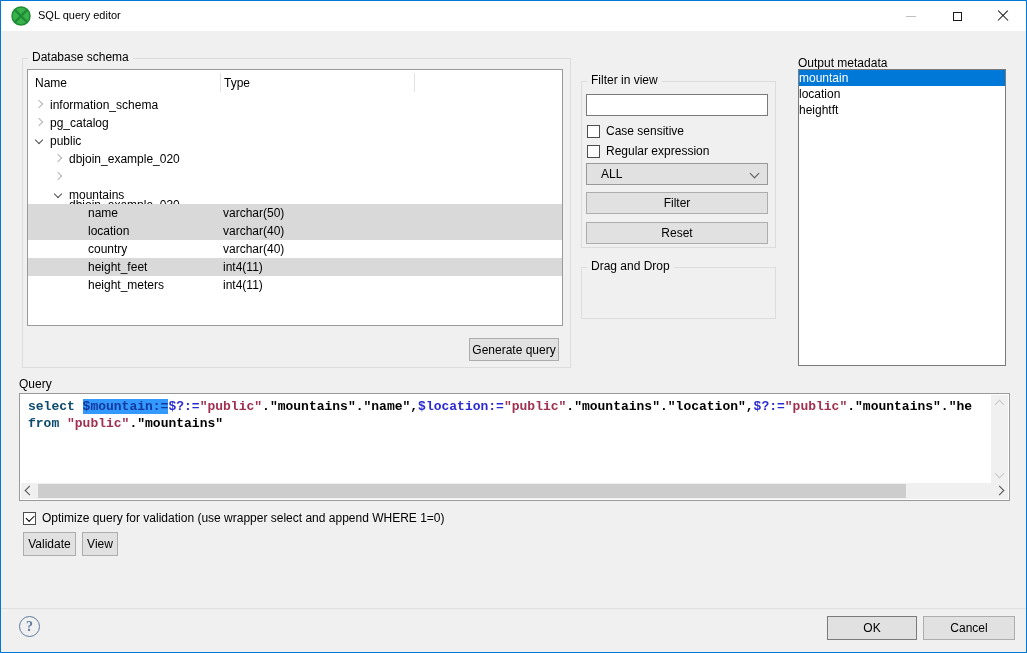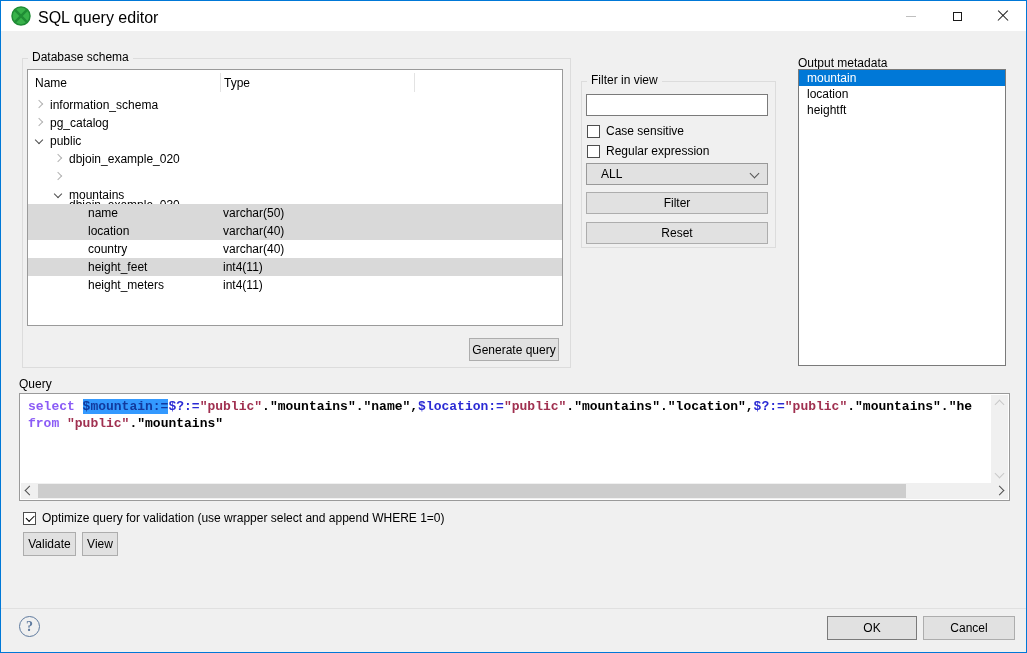--- a/index.html
+++ b/index.html
@@ -5,21 +5,21 @@
   * { margin:0; padding:0; box-sizing:border-box; }
   body { background:#c8c8c8; font-family:"Liberation Sans", sans-serif; }
   .window {
     position:relative; width:1027px; height:653px;
     background:#f0f0f0; border:1px solid #0078d7;
     font-size:12px; color:#000; overflow:hidden;
   }
   
   .titlebar { position:absolute; left:0; top:0; right:0; height:30px; background:#ffffff; }
   .app-icon { position:absolute; left:10px; top:5px; width:20px; height:20px; }
-  .title-text { position:absolute; left:37px; top:8px; font-size:16px; }
+  .title-text { position:absolute; left:37px; top:8px; font-size:11px; }
   .win-btn { position:absolute; top:0; width:46px; height:30px; display:flex; align-items:center; justify-content:center; }
   .wb-min { right:92px; } .wb-max { right:46px; } .wb-close { right:0; }
   .glyph-min { width:10px; height:1px; background:#bfbfbf; }
   .glyph-max { width:9px; height:9px; border:1px solid #1a1a1a; }
   .glyph-close { position:relative; width:12px; height:12px; }
   .glyph-close::before, .glyph-close::after {
     content:""; position:absolute; left:-1px; top:5px; width:14px; height:1.4px; background:#1a1a1a;
   }
   .glyph-close::before { transform:rotate(45deg); }
   .glyph-close::after  { transform:rotate(-45deg); }
@@ -50,28 +50,28 @@
   .tree-rows { position:absolute; left:0; top:26px; right:0; bottom:0; overflow:hidden; }
   .tree-row { position:relative; height:18px; width:100%; }
   .tree-row.selected { background:#d9d9d9; }
   .expander { position:absolute; top:5px; width:6px; height:6px; border-right:1.3px solid; border-bottom:1.3px solid; }
   .expander.collapsed { color:#b3b3b3; border-color:#b3b3b3; transform:rotate(-45deg); }
   .expander.expanded  { color:#4d4d4d; border-color:#4d4d4d; transform:rotate(45deg); }
   .cell-name { position:absolute; top:2px; white-space:nowrap; }
   .cell-type { position:absolute; left:195px; top:2px; white-space:nowrap; }
   
   .listbox { position:absolute; left:797px; top:68px; width:208px; height:297px; background:#fff; border:1px solid #7a7a7a; overflow:hidden; }
-  .meta-item { height:16px; line-height:16px; padding-left:8px; }
+  .meta-item { height:16px; line-height:16px; padding-left:0; }
   .meta-item.selected { background:#0078d7; color:#fff; }
   
   .querybox { position:absolute; left:18px; top:392px; width:991px; height:108px; background:#fff; border:1px solid #9a9a9a; }
   .query-text { position:absolute; left:8px; top:4px; right:22px; height:70px; overflow:hidden;
     font-family:"Liberation Mono","DejaVu Sans Mono",monospace; font-size:13px; font-weight:bold;
     line-height:17px; white-space:pre; }
-  .seg-kw     { color:#8b5cf6; }
+  .seg-kw     { color:#0c4a6e; }
   .seg-schema { color:#a03050; }
   .seg-param  { color:#2a2ad4; }
   .seg-plain  { color:#000000; }
   .selhl { background:#3399ff; color:#123a9e; }
   .vscroll { position:absolute; top:1px; right:1px; width:17px; bottom:17px; background:#f0f0f0; }
   .hscroll { position:absolute; left:1px; right:1px; bottom:1px; height:16px; background:#f0f0f0; }
   .sarrow { position:absolute; width:7px; height:7px; border-right:1.5px solid #505050; border-bottom:1.5px solid #505050; }
   .sarrow.lt { transform:rotate(135deg); }
   .sarrow.rt { transform:rotate(-45deg); }
   .sarrow.up { transform:rotate(-135deg); }
@@ -177,20 +177,23 @@
         <span class="cbl">Regular expression</span>
       </div>
     </div>
   <div class="combo" style="left:585px; top:162px; width:182px; height:22px;">
     <span>ALL</span>
     <span class="chev down"></span>
   </div>
   <button class="btn" style="left:585px; top:221px; width:182px; height:22px;">Reset</button>
   <button class="btn" style="left:585px; top:191px; width:182px; height:22px;">Filter</button>
 
+  <div class="group" style="left:580px; top:266px; width:195px; height:52px;">
+    <span class="group-label">Drag and Drop</span>
+  </div>
   <div id="dnd-checks" style="position:absolute; left:586px; top:273px; width:185px;">
     </div>
 
   <span class="plain-label" style="left:797px; top:55px;">Output metadata</span>
   <div class="listbox" id="meta-list">
       <div class="meta-item selected">mountain</div>
       <div class="meta-item">location</div>
       <div class="meta-item">heightft</div>
     </div>
 

